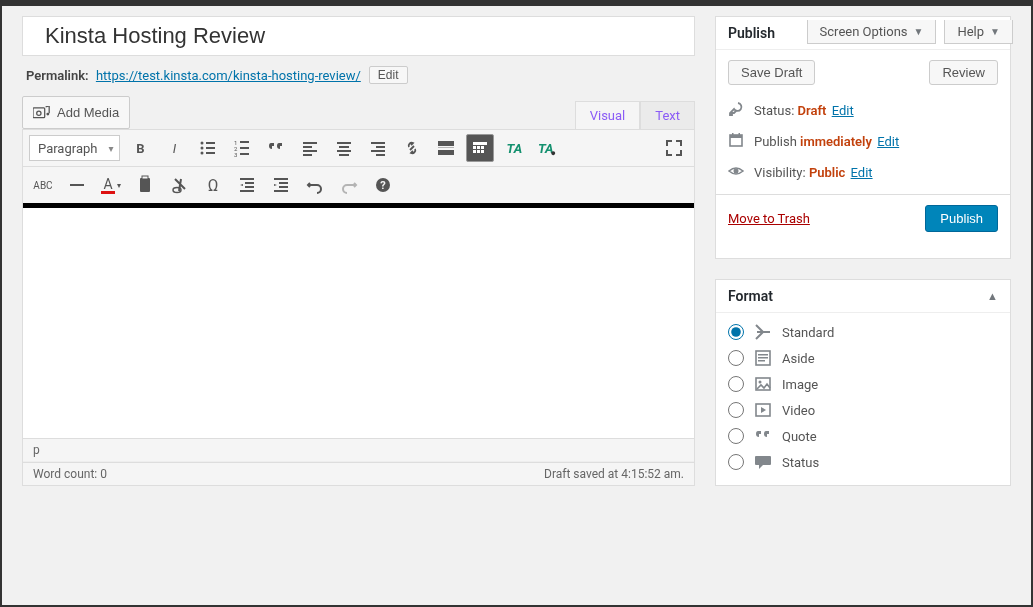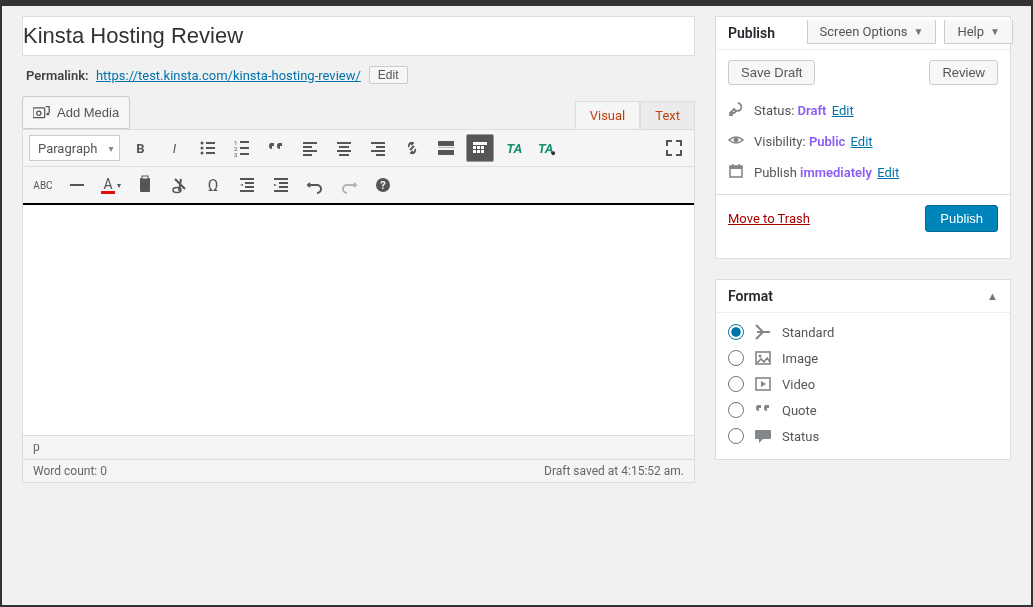--- a/index.html
+++ b/index.html
@@ -5,58 +5,58 @@
 * { box-sizing: border-box; margin: 0; padding: 0; }
 body { font-family: -apple-system, BlinkMacSystemFont, "Segoe UI", Roboto, sans-serif; font-size: 13px; color: #444; background: #f1f1f1; width: 1033px; height: 607px; overflow: hidden; border: 2px solid #333; border-top-width: 6px; }
 .wrap { padding: 10px 20px 0 20px; }
 .top-right { position: absolute; top: 20px; right: 20px; display: flex; gap: 8px; }
 .top-tab { background: #f7f7f7; border: 1px solid #ccc; border-top: none; padding: 4px 12px; font-size: 13px; cursor: pointer; display: flex; align-items: center; gap: 6px; color: #555; }
 .top-tab .arrow { font-size: 10px; color: #72777c; }
 h1.page-title { font-size: 23px; font-weight: 400; color: #23282d; margin: 6px 0 16px 0; }
 .main { display: flex; gap: 20px; }
 .left { flex: 1; }
 .right { width: 296px; }
-.title-input { width: 100%; font-size: 22px; padding: 6px 0; border: 1px solid #ddd; background: #fff; color: #333; }
+.title-input { width: 100%; font-size: 22px; padding: 6px 22px; border: 1px solid #ddd; background: #fff; color: #333; }
 .permalink { margin: 10px 0 12px 4px; font-size: 13px; color: #666; display: flex; align-items: center; gap: 2px; }
 .permalink strong { font-weight: 600; color: #444; }
 .permalink a { color: #0073aa; text-decoration: underline; }
 .small-btn { border: 1px solid #ccc; background: #f7f7f7; padding: 1px 8px; font-size: 12px; cursor: pointer; border-radius: 2px; margin-left: 6px; color: #555; }
 .media-row { display: flex; justify-content: space-between; align-items: flex-end; }
 .add-media { border: 1px solid #ccc; background: #f7f7f7; padding: 8px 10px; font-size: 13px; cursor: pointer; border-radius: 2px; display: flex; align-items: center; gap: 6px; color: #555; }
 .add-media .ic { width: 18px; height: 14px; }
 .mode-tabs { display: flex; }
-.mode-tab { border: 1px solid #ddd; border-bottom: none; padding: 6px 14px; background: #ebebeb; color: #c2410c; cursor: pointer; font-size: 13px; }
+.mode-tab { border: 1px solid #ddd; border-bottom: none; padding: 6px 14px; background: #ebebeb; color: #8b5cf6; cursor: pointer; font-size: 13px; }
 .mode-tab.active { background: #f5f5f5; }
 .editor-box { border: 1px solid #ddd; background: #fff; }
 .toolbar { background: #f5f5f5; border-bottom: 1px solid #ddd; padding: 4px 6px; display: flex; flex-wrap: wrap; align-items: center; gap: 6px; }
 .toolbar .sel { border: 1px solid #ccc; background: #fff; height: 26px; font-size: 13px; padding: 0 22px 0 8px; color: #555; position: relative; display: inline-flex; align-items: center; }
 .toolbar .sel::after { content: "▾"; position: absolute; right: 6px; color: #888; font-size: 10px; }
 .tb { width: 28px; height: 28px; display: inline-flex; align-items: center; justify-content: center; color: #555; cursor: pointer; border-radius: 2px; }
 .tb svg { width: 20px; height: 20px; }
 .tb.active { background: #555; color: #fff; }
 .tb.sink { border: 1px solid #999; }
 .ta { color: #14916f; font-weight: bold; font-style: italic; font-size: 13px; }
 .fs { margin-left: auto; }
-.toolbar-row2 { background: #f5f5f5; border-bottom: 2px solid #000000; padding: 4px 6px; display: flex; align-items: center; gap: 6px; }
+.toolbar-row2 { background: #f5f5f5; border-bottom: 5px solid #000000; padding: 4px 6px; display: flex; align-items: center; gap: 6px; }
 .editor-area { height: 230px; background: #fff; }
 .editor-footer { display: flex; justify-content: space-between; border-top: 1px solid #ddd; background: #f5f5f5; font-size: 12px; color: #666; }
 .editor-footer .p { padding: 4px 10px; border-bottom: 1px solid #eee; width: 100%; }
 .editor-footer .wc { padding: 4px 10px; }
 .editor-footer .ds { padding: 4px 10px; }
 .footer-wrap { width: 100%; }
 .postbox { border: 1px solid #ddd; background: #fff; margin-bottom: 20px; }
 .postbox-header { padding: 8px 12px; border-bottom: 1px solid #eee; display: flex; justify-content: space-between; align-items: center; }
 .postbox-header h2 { font-size: 14px; font-weight: 600; color: #23282d; }
 .postbox-header .tri { color: #72777c; font-size: 11px; }
 .postbox-inner { padding: 10px 12px 0 12px; }
 .pb-row { display: flex; justify-content: space-between; margin-bottom: 10px; }
 .btn { border: 1px solid #ccc; background: #f7f7f7; padding: 4px 12px; font-size: 13px; cursor: pointer; border-radius: 3px; color: #555; }
 .status-line { display: flex; align-items: center; gap: 10px; font-size: 13px; color: #555; padding: 6px 0; }
 .status-line .ic { width: 16px; color: #82878c; }
-.status-line strong { font-weight: 600; color: #8b5cf6; }
+.status-line strong { font-weight: 600; color: #c2410c; }
 .status-line a { color: #0073aa; text-decoration: underline; margin-left: 2px; }
 .pb-actions { display: flex; justify-content: space-between; align-items: center; border-top: 1px solid #ddd; padding: 10px 12px; margin: 6px -12px 16px -12px; }
 .trash { color: #a00; text-decoration: underline; font-size: 13px; }
 .publish-btn { background: #0085ba; border: 1px solid #006799; color: #fff; padding: 5px 14px; font-size: 13px; border-radius: 3px; cursor: pointer; }
 .format-list { padding: 6px 12px 10px 12px; }
 .format-item { display: flex; align-items: center; gap: 10px; padding: 4px 0; font-size: 13px; color: #555; }
 .format-item input[type=radio] { width: 16px; height: 16px; accent-color: #0073aa; }
 .format-item .fic { width: 18px; height: 18px; display: inline-flex; align-items: center; justify-content: center; color: #82878c; }
 .format-item .fic svg { width: 18px; height: 18px; }
 .color-a { display: inline-flex; flex-direction: column; align-items: center; line-height: 1; }
@@ -292,34 +292,34 @@
             <button class="btn">Review</button>
           </div>
           <div class="status-line">
             <span class="ic"><svg viewBox="0 0 16 16">
                   <path d="M10 2 A4 4 0 1 1 6 8 L2 12 L2 14 L4 14 L4 12 L6 12 L8 10" fill="none" stroke="currentColor" stroke-width="1.8"></path>
                 </svg></span>
             <span><span>Status: </span><strong>Draft</strong> <a href="#">Edit</a></span>
           </div>
           <div class="status-line">
             <span class="ic"><svg viewBox="0 0 16 16">
-                  <path d="M1 8 Q8 2 15 8 Q8 14 1 8 Z" fill="none" stroke="currentColor" stroke-width="1.6"></path>
-                  <circle cx="8" cy="8" r="2.5" fill="currentColor"></circle>
-                </svg></span>
-            <span><span>Visibility: </span><strong>Public</strong> <a href="#">Edit</a></span>
-          </div>
-          <div class="status-line">
-            <span class="ic"><svg viewBox="0 0 16 16">
                   <rect x="2" y="3" width="12" height="11" fill="none" stroke="currentColor" stroke-width="1.6"></rect>
                   <rect x="2" y="3" width="12" height="3" fill="currentColor"></rect>
                   <rect x="4" y="1" width="1.5" height="3" fill="currentColor"></rect>
                   <rect x="10.5" y="1" width="1.5" height="3" fill="currentColor"></rect>
                 </svg></span>
             <span><span>Publish </span><strong>immediately</strong> <a href="#">Edit</a></span>
           </div>
+          <div class="status-line">
+            <span class="ic"><svg viewBox="0 0 16 16">
+                  <path d="M1 8 Q8 2 15 8 Q8 14 1 8 Z" fill="none" stroke="currentColor" stroke-width="1.6"></path>
+                  <circle cx="8" cy="8" r="2.5" fill="currentColor"></circle>
+                </svg></span>
+            <span><span>Visibility: </span><strong>Public</strong> <a href="#">Edit</a></span>
+          </div>
           <div class="pb-actions">
             <a href="#" class="trash">Move to Trash</a>
             <button class="publish-btn">Publish</button>
           </div>
         </div>
       </div>
 
       <div class="postbox">
         <div class="postbox-header">
           <h2>Format</h2>
@@ -332,20 +332,32 @@
                 <svg viewBox="0 0 18 18">
                   <path d="M2 2 L9 9 L2 16 M3 9 L16 9" fill="none" stroke="currentColor" stroke-width="2"></path>
                 </svg>
               </span>
               <span>Standard</span>
             </label>
             <label class="format-item">
               <input type="radio" name="fmt" style="">
               <span class="fic">
                 <svg viewBox="0 0 18 18">
+                  <rect x="2" y="2" width="14" height="14" fill="none" stroke="currentColor" stroke-width="1.6"></rect>
+                  <rect x="4" y="5" width="10" height="1.5" fill="currentColor"></rect>
+                  <rect x="4" y="8" width="10" height="1.5" fill="currentColor"></rect>
+                  <rect x="4" y="11" width="7" height="1.5" fill="currentColor"></rect>
+                </svg>
+              </span>
+              <span>Aside</span>
+            </label>
+            <label class="format-item">
+              <input type="radio" name="fmt" style="">
+              <span class="fic">
+                <svg viewBox="0 0 18 18">
                   <rect x="2" y="3" width="14" height="12" fill="none" stroke="currentColor" stroke-width="1.6"></rect>
                   <circle cx="6" cy="7" r="1.5" fill="currentColor"></circle>
                   <path d="M3 14 L7 10 L10 13 L13 9 L16 13" fill="none" stroke="currentColor" stroke-width="1.6"></path>
                 </svg>
               </span>
               <span>Image</span>
             </label>
             <label class="format-item">
               <input type="radio" name="fmt" style="">
               <span class="fic">

